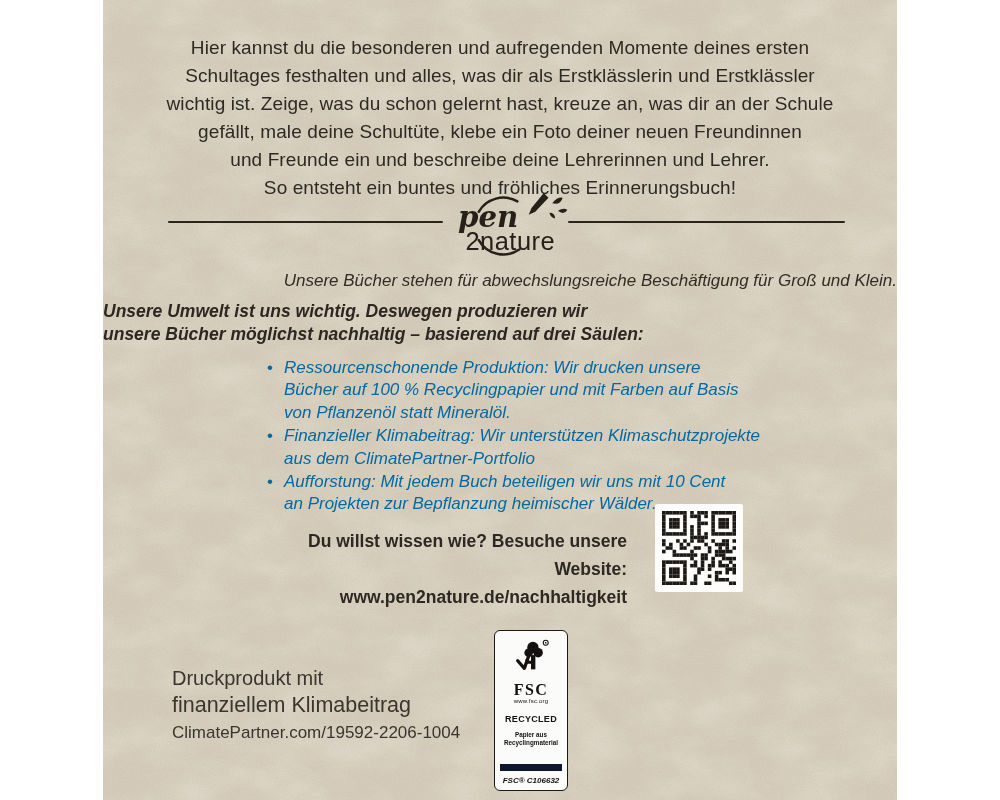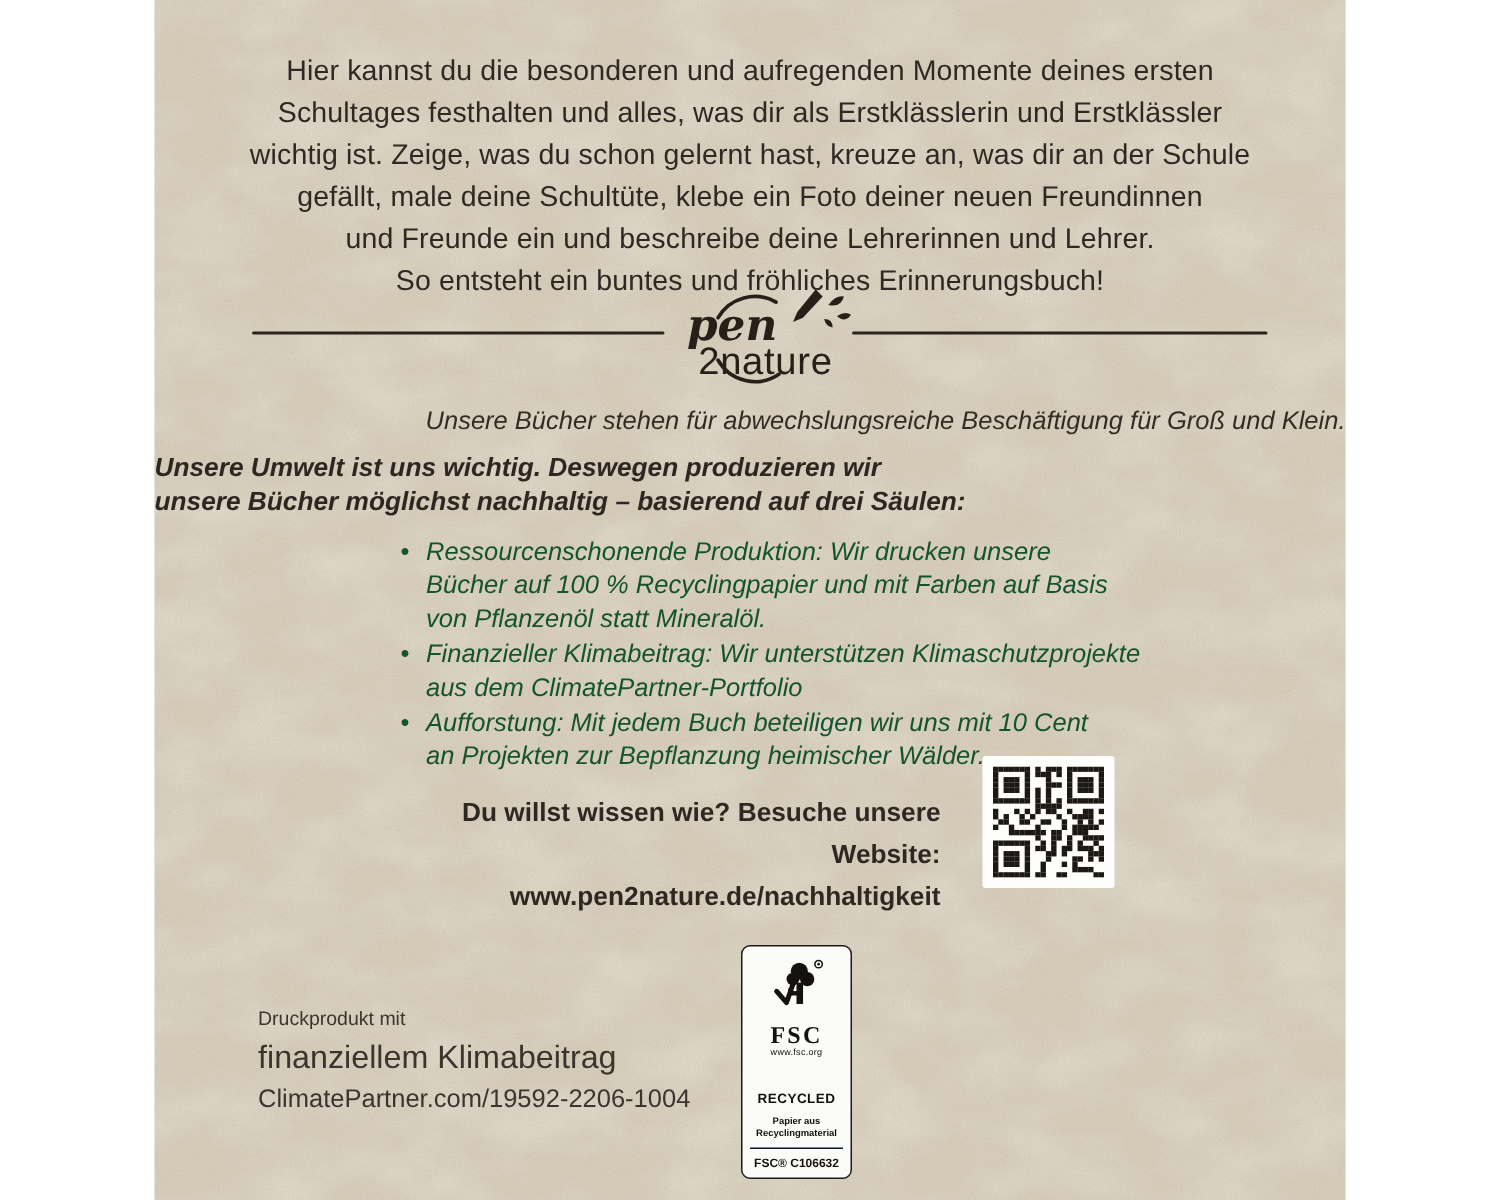--- a/index.html
+++ b/index.html
@@ -17,46 +17,46 @@
   .dl-left{left:65px;width:275px;}
   .dl-right{left:465px;width:277px;}
   .logo-box{top:188px;left:338px;width:132px;height:74px;}
 
   .tagline{top:270px;left:0;width:100%;text-align:right;color:#332c24;
            font-style:italic;font-size:17px;line-height:22px;}
   .pillars-heading{top:300px;left:0;width:100%;color:#2e2721;
                    font-style:italic;font-weight:bold;font-size:17.5px;line-height:23px;}
   .pillars-heading div{white-space:nowrap;}
 
-  .bullets{top:357px;left:162px;width:520px;color:#14532d;}
+  .bullets{top:357px;left:162px;width:520px;color:#0369a1;}
   .bullets ul{margin:0;padding:0;list-style:none;}
   .bullets li{position:relative;padding-left:19px;margin:0 0 1px 0;font-style:italic;
               font-size:17px;line-height:22.4px;white-space:pre-line;}
   .bullets li::before{content:"•";position:absolute;left:2px;top:0;font-style:normal;}
 
   .website{top:527px;left:160px;width:364px;text-align:right;color:#2e2822;
            font-weight:700;font-size:17.5px;line-height:28px;}
 
   .qr-box{top:504px;left:552px;width:74px;height:74px;background:#fdfdfb;
           padding:7px;border-radius:2px;}
 
   .climate{top:666px;left:69px;color:#3a352e;}
-  .climate .c1{font-size:13px;line-height:25px;font-weight:500;}
+  .climate .c1{font-size:20px;line-height:25px;font-weight:500;}
   .climate .c2{font-size:21.5px;line-height:29px;font-weight:normal;}
   .climate .c3{font-size:17px;line-height:26px;}
 
   .fsc{top:630px;left:391px;width:62px;background:#fbfbf9;border:1.6px solid #1d1a16;
        border-radius:6px;padding:7px 5px 5px 5px;text-align:center;color:#14110e;}
   .fsc .brand{font-family:"Liberation Serif", serif;font-weight:bold;font-size:16px;
               letter-spacing:1.5px;line-height:15px;margin-top:2px;}
   .fsc .url{font-size:6px;line-height:8px;letter-spacing:.2px;}
-  .fsc .grade{font-size:9px;font-weight:bold;letter-spacing:.3px;margin-top:21px;line-height:11px;}
+  .fsc .grade{font-size:9px;font-weight:bold;letter-spacing:.3px;margin-top:9px;line-height:11px;}
   .fsc .material{font-size:6.3px;font-weight:bold;line-height:7.5px;margin-top:6px;white-space:pre-line;}
-  .fsc .license{font-size:8px;font-weight:bold;margin-top:6px;padding-top:5px;
-                border-top:1px solid #0f172a;line-height:9px;}
+  .fsc .license{font-size:8px;font-weight:bold;margin-top:18px;padding-top:5px;
+                border-top:7px solid #0f172a;line-height:9px;font-style:italic;}
 </style>
 </head>
 <body>
 
 <div class="page">
   <div class="cover">
 
     <svg class="tex" width="794" height="800" aria-hidden="true">
       <defs>
         <filter id="fibers" x="0" y="0" width="100%" height="100%">

